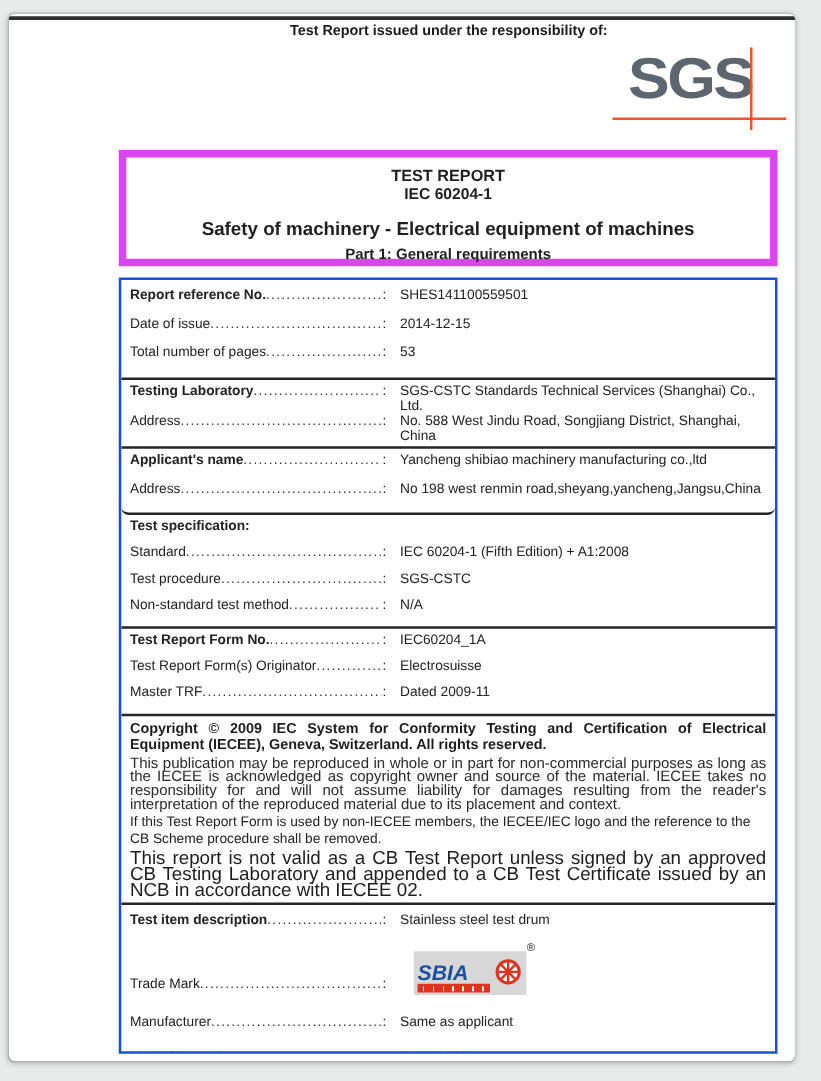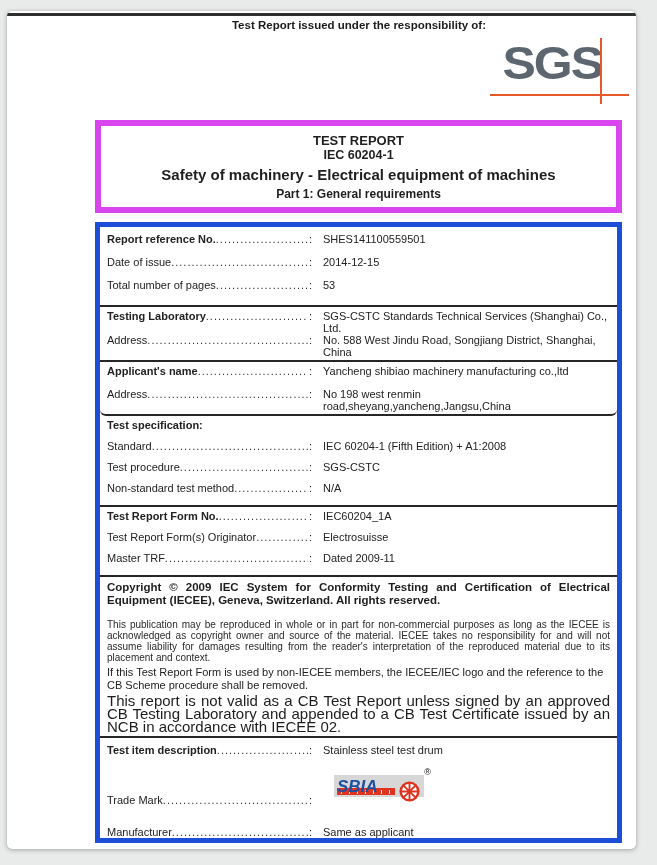--- a/index.html
+++ b/index.html
@@ -32,52 +32,52 @@
   .sgs-hline{position:absolute;left:43px;top:56px;width:139px;height:2px;background:#e7582b;}
   .sgs-vline{position:absolute;left:153px;top:0;width:2px;height:66px;background:#e7582b;}
   
   .title-box{
     position:absolute;left:88px;top:109px;width:527px;height:93px;
     border:6px solid #d946ef;box-sizing:border-box;
     text-align:center;padding-top:7px;color:#1f1f1f;
   }
   .t-line1{font-size:13px;font-weight:bold;line-height:15px;}
   .t-line2{font-size:12.5px;font-weight:bold;line-height:15px;}
-  .t-line3{font-size:15px;font-weight:bold;line-height:20px;margin-top:2px;}
+  .t-line3{font-size:15px;font-weight:bold;line-height:20px;margin-top:11px;}
   .t-line4{font-size:12px;font-weight:bold;line-height:18px;}
   
   .main-box{
     position:absolute;left:88px;top:211px;width:527px;height:621px;
-    border:5px solid #1d4ed8;box-sizing:border-box;overflow:hidden;background:#fff;
+    border:2px solid #1d4ed8;box-sizing:border-box;overflow:hidden;background:#fff;
   }
   .section{border-bottom:2px solid #262626;padding:6px 7px 3px 7px;}
   .section:last-child{border-bottom:none;}
   .fr{display:flex;align-items:baseline;min-height:23px;font-size:11px;color:#222;}
   .fr.h21{min-height:21px;}
   .lblcell{width:205px;display:flex;align-items:baseline;flex-shrink:0;}
   .lbl{white-space:nowrap;}
   .b{font-weight:bold;}
   .leader{flex:1 1 auto;overflow:hidden;white-space:nowrap;min-width:8px;}
   .leader::after{content:"...................................................................";letter-spacing:1px;color:#333;}
   .colon{margin-left:1px;}
   .valcell{flex:1;padding-left:11px;}
   
   .cp1{font-size:11.5px;font-weight:bold;text-align:justify;line-height:13px;color:#1d1d1d;}
-  .cp2{font-size:10px;text-align:justify;line-height:11px;margin-top:12px;color:#2a2a2a;}
+  .cp2{font-size:12px;text-align:justify;line-height:11px;margin-top:2px;color:#2a2a2a;}
   .cp3{font-size:11px;line-height:12.5px;margin-top:3px;color:#222;}
   .cp4{font-size:15px;font-weight:normal;text-align:justify;line-height:13px;margin-top:3px;color:#1d1d1d;}
   
   .fr.item{min-height:26px;}
   .fr.tmrow{min-height:56px;}
   .fr.manu{min-height:28px;}
   .fr.model{min-height:28px;}
   
   .tm-wrap{position:relative;margin-left:11px;margin-top:2px;width:92px;height:32px;}
   .tm-box{
-    position:absolute;left:0;top:3px;width:90px;height:22px;background:#d7d7d7;
+    position:absolute;left:0;top:3px;width:90px;height:35px;background:#d7d7d7;
     display:flex;align-items:center;padding:1px 3px;box-sizing:border-box;
   }
   .tm-text{
     font-weight:bold;font-style:italic;font-size:17px;letter-spacing:0;
     color:#1d4fa0;line-height:1;z-index:2;
   }
   .tm-band{
     position:absolute;left:3px;bottom:2px;width:58px;height:7px;background:#df331f;
     background-image:repeating-linear-gradient(90deg, rgba(255,255,255,.95) 0 1.5px, transparent 1.5px 8px);
     background-position:4px 0;background-size:100% 4px;background-repeat:no-repeat;

